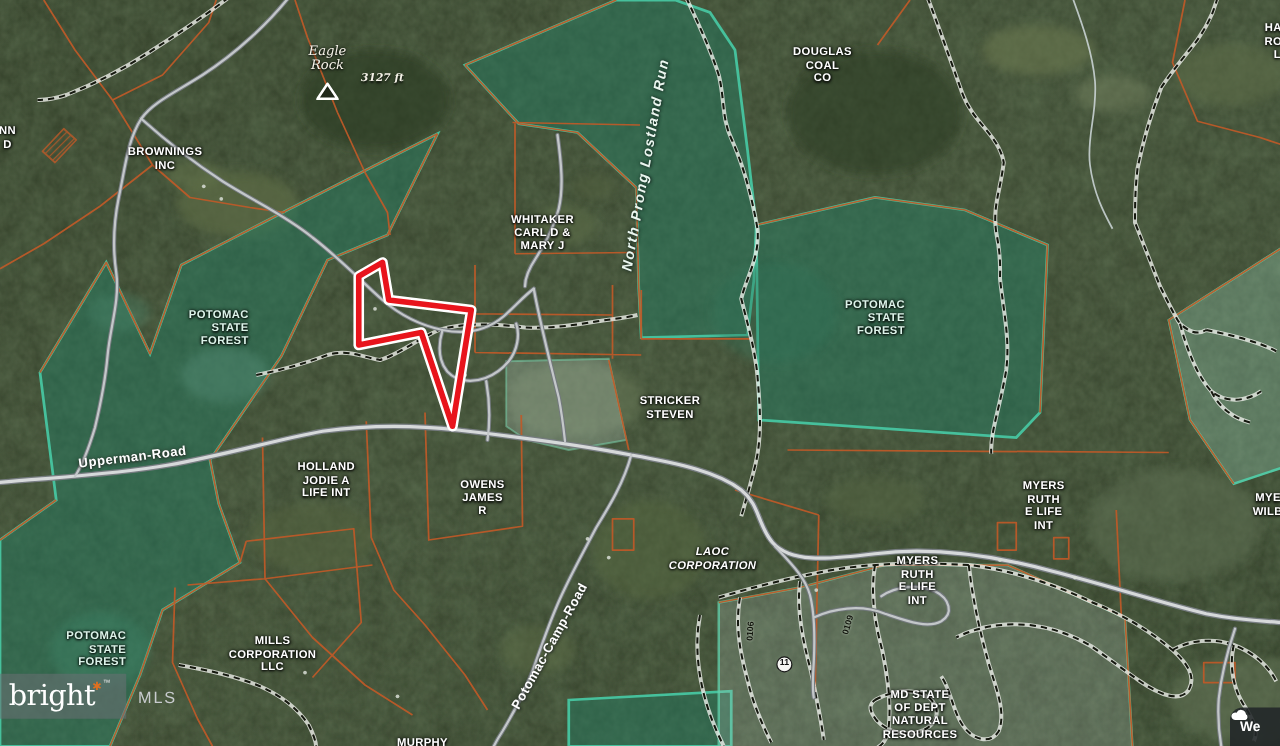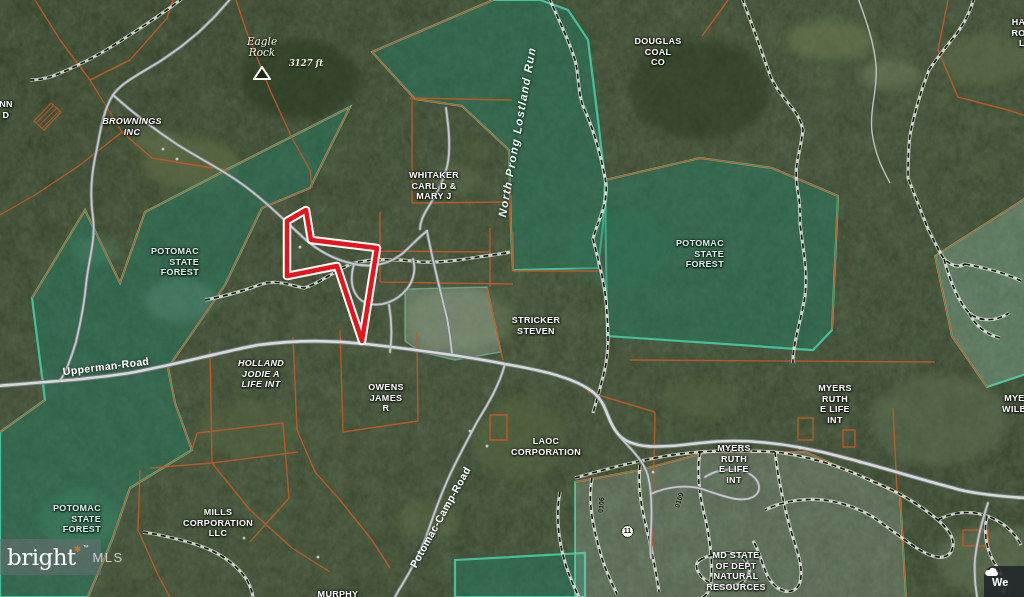--- a/index.html
+++ b/index.html
@@ -32,21 +32,21 @@
   .poi-elev{position:absolute;left:262px;top:58px;transform:translateX(-50%);
           font-family:"DejaVu Serif",serif;font-style:italic;font-weight:bold;font-size:8.5px;
           color:#f6f3e9;text-shadow:0 1px 2px rgba(0,0,0,.95);margin-left:44px;}
   #peak-icon{position:absolute;left:253px;top:66px;}
   #watermark{position:absolute;left:0;top:539px;width:101px;height:36px;
           background:rgba(108,112,116,.55);display:flex;align-items:center;padding-left:7px;
           box-sizing:border-box;}
   #brand{font-family:"DejaVu Serif",serif;font-size:23px;color:#ffffff;letter-spacing:-.5px;}
   #brand-star{color:#e0701f;font-size:9px;position:relative;top:-8px;left:-2px;}
   #brand-tm{color:#e6e6e6;font-size:6px;position:relative;top:-10px;left:-1px;}
-  #brand-org{color:#c8cbce;font-size:13px;letter-spacing:1.5px;margin-left:3px;font-weight:normal;}
+  #brand-org{color:#c8cbce;font-size:13px;letter-spacing:1.5px;margin-left:21px;font-weight:normal;}
   #weather-badge{position:absolute;left:984px;top:566px;width:40px;height:31px;
           background:rgba(33,37,40,.88);border-radius:10px 0 0 0;display:flex;align-items:center;
           gap:3px;padding-left:8px;box-sizing:border-box;color:#fff;font-weight:bold;font-size:11px;}
 </style>
 </head>
 <body>
 
 <div class="map">
   <svg width="1024" height="597" viewBox="0 0 1024 597">
     <defs>
@@ -250,46 +250,46 @@
     </g>
 
     <g fill="none" stroke-linejoin="round">
       <use href="#subject" stroke="#ffffff" stroke-width="8.5"></use>
       <use href="#subject" stroke="#e8141c" stroke-width="4.5"></use>
     </g>
   </svg>
 
   <div class="labels">
     <div id="parcel-labels">
-        <div class="plabel" style="left: 132px; top: 116px; font-style: italic;">BROWNINGS
+        <div class="plabel" style="left: 132px; top: 116px;">BROWNINGS
 INC</div>
         <div class="plabel" style="left: 434px; top: 170px;">WHITAKER
 CARL D &amp;
 MARY J</div>
         <div class="plabel" style="left: 658px; top: 36px;">DOUGLAS
 COAL
 CO</div>
         <div class="plabel forest" style="left: 700px; top: 238px;">POTOMAC
 STATE
 FOREST</div>
         <div class="plabel forest" style="left: 175px; top: 246px;">POTOMAC
 STATE
 FOREST</div>
         <div class="plabel forest" style="left: 77px; top: 503px;">POTOMAC
 STATE
 FOREST</div>
-        <div class="plabel" style="left: 261px; top: 358px; font-style: italic;">HOLLAND
+        <div class="plabel" style="left: 261px; top: 368px;">HOLLAND
 JODIE A
 LIFE INT</div>
         <div class="plabel" style="left: 536px; top: 315px;">STRICKER
 STEVEN</div>
         <div class="plabel" style="left: 386px; top: 382px; text-align: center;">OWENS
 JAMES
 R</div>
-        <div class="plabel" style="left: 546px; top: 436px;">LAOC
+        <div class="plabel" style="left: 570px; top: 436px; font-style: italic;">LAOC
 CORPORATION</div>
         <div class="plabel" style="left: 218px; top: 507px;">MILLS
 CORPORATION
 LLC</div>
         <div class="plabel" style="left: 338px; top: 565px; margin-top: 24px;">MURPHY
 DEANNA
 D</div>
         <div class="plabel" style="left: 835px; top: 383px;">MYERS
 RUTH
 E LIFE

